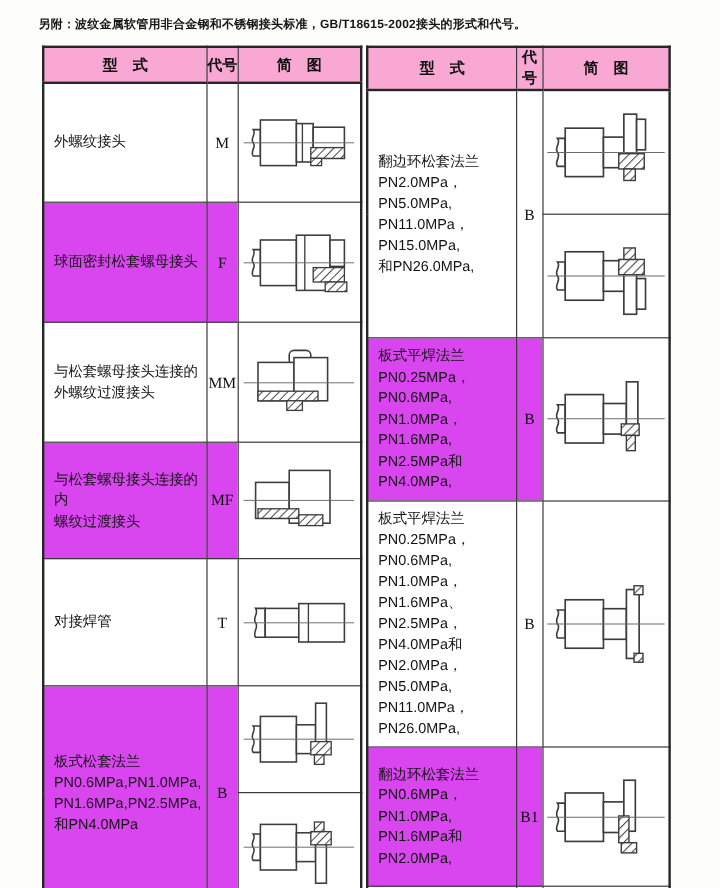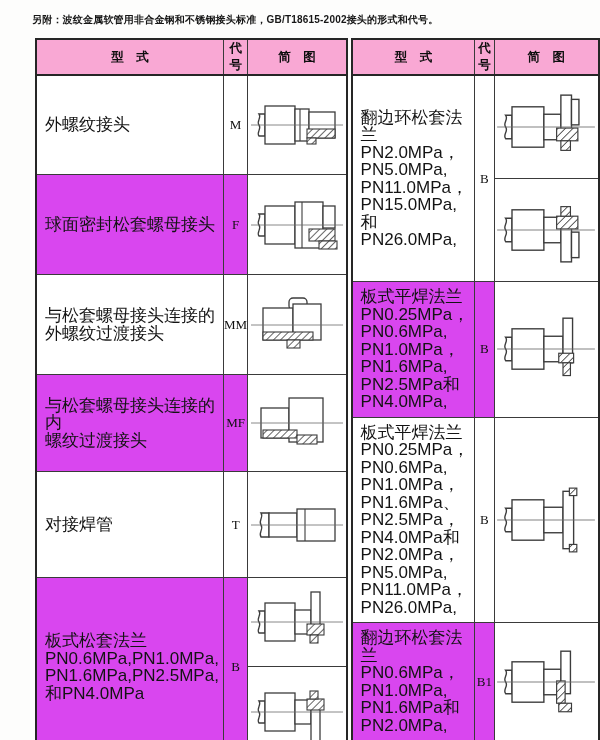--- a/index.html
+++ b/index.html
@@ -17,21 +17,21 @@
   }
   table{border-collapse:collapse;table-layout:fixed;background:#fff;}
   table,td,th{border:1px solid #3a3a3a;}
   table{border:2px solid #262626;}
   th{
     background:#f9a8d4;height:28px;font-size:12.5px;font-weight:700;
     color:#0e0e0e;border-bottom:2px solid #262626;padding:0;
   }
   td{padding:0;vertical-align:middle;}
   .type-cell{
-    font-size:17px;line-height:17.5px;padding:6px 4px 6px 8px;
+    font-size:12px;line-height:17.5px;padding:6px 4px 6px 8px;
     white-space:pre-line;color:#131313;
   }
   .code-cell{
     text-align:center;font-family:"Liberation Serif","DejaVu Serif",serif;
     font-size:13px;color:#101010;
   }
   .diag-cell{text-align:center;background:#fff;}
   .yellow{background:#d946ef;}
   .lt .c-type{width:129px;} .lt .c-code{width:26px;} .lt .c-diag{width:103px;}
   .rt .c-type{width:124px;} .rt .c-code{width:22px;} .rt .c-diag{width:106px;}

